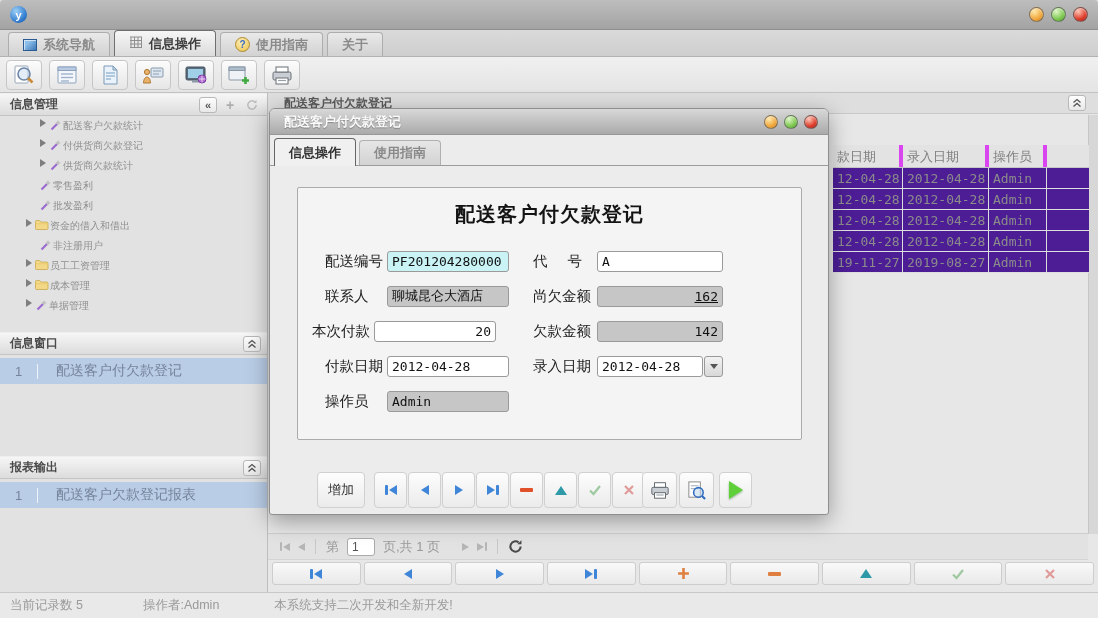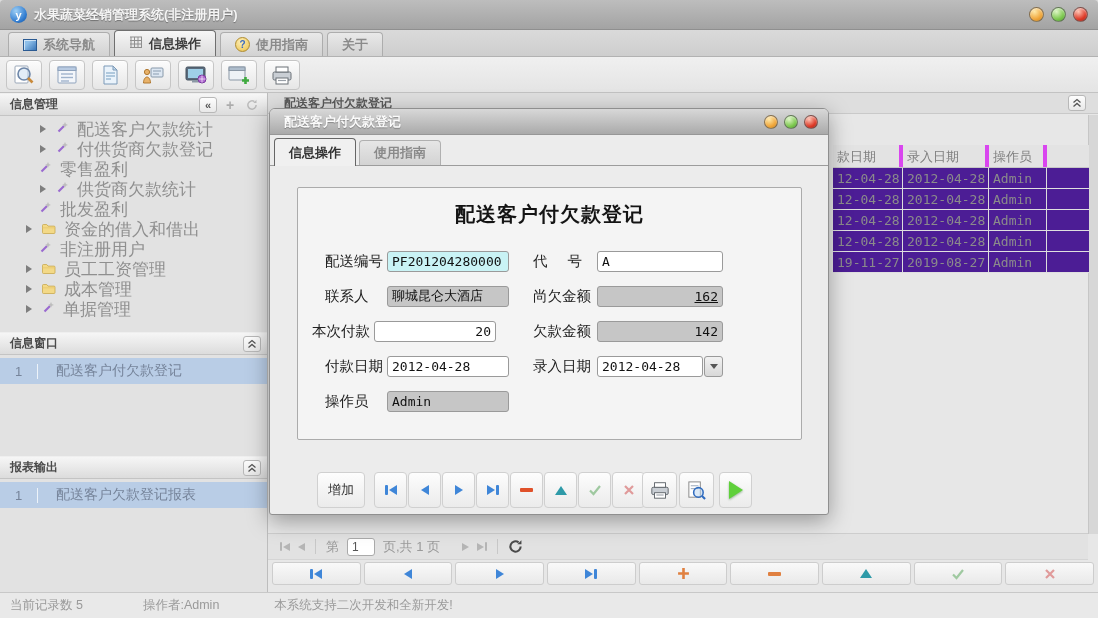--- a/index.html
+++ b/index.html
@@ -43,21 +43,21 @@
 
   
   .sidebar { width:268px; background:#e2e2e2; border-right:1px solid #bdbdbd; display:flex; flex-direction:column; }
   .side-header { height:23px; background:linear-gradient(#f6f6f6,#dcdcdc); border-bottom:1px solid #c4c4c4; border-top:1px solid #efefef;
                  display:flex; align-items:center; padding:0 6px 0 10px; font-size:12px; font-weight:bold; color:#4a4a4a; }
   .side-header .hdr-tools { margin-left:auto; display:flex; align-items:center; gap:4px; }
   .sq-btn { min-width:18px; height:16px; border:1px solid #b8b8b8; border-radius:3px; background:linear-gradient(#fdfdfd,#e8e8e8);
             display:flex; align-items:center; justify-content:center; font-size:11px; color:#555; cursor:pointer; }
   .ghost { opacity:.4; border:none; background:transparent; }
   .tree { height:206px; padding-top:3px; overflow:hidden; }
-  .titem { height:20px; display:flex; align-items:center; gap:8px; color:#8f8f8f; font-size:17px; cursor:pointer; }
+  .titem { height:20px; display:flex; align-items:flex-start; gap:1px; color:#8f8f8f; font-size:10px; cursor:pointer; }
   .titem .t-arrow { width:8px; display:flex; }
   .i2 { padding-left:40px; }
   .i1 { padding-left:26px; }
   .i1b { padding-left:39px; }
   .tri { width:0; height:0; border-style:solid; display:inline-block; }
   .tri.r-sm { border-width:4px 0 4px 6px; border-color:transparent transparent transparent #7e7e7e; }
   .sect-gap { height:10px; }
   .side-item { height:26px; background:#b9cde6; display:flex; align-items:center; margin-top:3px; cursor:pointer; }
   .side-item .idx { width:38px; text-align:center; color:#76849a; border-right:1px solid rgba(255,255,255,.75); font-size:13px; }
   .side-item .lbl { padding-left:18px; color:#76849a; font-size:14px; }
@@ -139,21 +139,20 @@
   .dbtn { position:absolute; top:2px; height:36px; border:1px solid #d0d0d0; border-radius:4px; background:linear-gradient(#fdfdfd,#ebebeb);
           display:flex; align-items:center; justify-content:center; cursor:pointer; font-size:13px; color:#333; }
 </style>
 </head>
 <body>
 
 <div id="window">
 
   <div class="titlebar">
     <div class="app-icon">y</div>
-    <div class="app-title">水果蔬菜经销管理系统(非注册用户)</div>
     <div class="tb-controls">
       <div class="ball orange"></div>
       <div class="ball green"></div>
       <div class="ball red"></div>
     </div>
   </div>
 
   <div class="main-tabs">
     <div class="mtab">
       <span class="ic-bluesq"></span>
@@ -268,36 +267,36 @@
         <div class="titem i2">
           <span class="t-arrow">
               <span class="tri r-sm"></span>
             </span>
           <span><svg width="13" height="13" viewBox="0 0 13 13">
                 <line x1="2.5" y1="10.5" x2="8" y2="5" stroke="#9a6ad0" stroke-width="2.2"></line>
                 <path d="M9 1 l0.9 2 2 0.9 -2 0.9 -0.9 2 -0.9 -2 -2 -0.9 2 -0.9z" fill="#bdbdbd"></path>
               </svg></span>
           <span>付供货商欠款登记</span>
         </div>
+        <div class="titem i2">
+          <span class="t-arrow">
+              <span class="tri r-sm"></span>
+            </span>
+          <span><svg width="13" height="13" viewBox="0 0 13 13">
+                <line x1="2.5" y1="10.5" x2="8" y2="5" stroke="#9a6ad0" stroke-width="2.2"></line>
+                <path d="M9 1 l0.9 2 2 0.9 -2 0.9 -0.9 2 -0.9 -2 -2 -0.9 2 -0.9z" fill="#bdbdbd"></path>
+              </svg></span>
+          <span>供货商欠款统计</span>
+        </div>
         <div class="titem i1b">
           <span><svg width="13" height="13" viewBox="0 0 13 13">
                 <line x1="2.5" y1="10.5" x2="8" y2="5" stroke="#9a6ad0" stroke-width="2.2"></line>
                 <path d="M9 1 l0.9 2 2 0.9 -2 0.9 -0.9 2 -0.9 -2 -2 -0.9 2 -0.9z" fill="#bdbdbd"></path>
               </svg></span>
           <span>零售盈利</span>
-        </div>
-        <div class="titem i2">
-          <span class="t-arrow">
-              <span class="tri r-sm"></span>
-            </span>
-          <span><svg width="13" height="13" viewBox="0 0 13 13">
-                <line x1="2.5" y1="10.5" x2="8" y2="5" stroke="#9a6ad0" stroke-width="2.2"></line>
-                <path d="M9 1 l0.9 2 2 0.9 -2 0.9 -0.9 2 -0.9 -2 -2 -0.9 2 -0.9z" fill="#bdbdbd"></path>
-              </svg></span>
-          <span>供货商欠款统计</span>
         </div>
         <div class="titem i1b">
           <span><svg width="13" height="13" viewBox="0 0 13 13">
                 <line x1="2.5" y1="10.5" x2="8" y2="5" stroke="#9a6ad0" stroke-width="2.2"></line>
                 <path d="M9 1 l0.9 2 2 0.9 -2 0.9 -0.9 2 -0.9 -2 -2 -0.9 2 -0.9z" fill="#bdbdbd"></path>
               </svg></span>
           <span>批发盈利</span>
         </div>
         <div class="titem i1">
           <span class="t-arrow">

